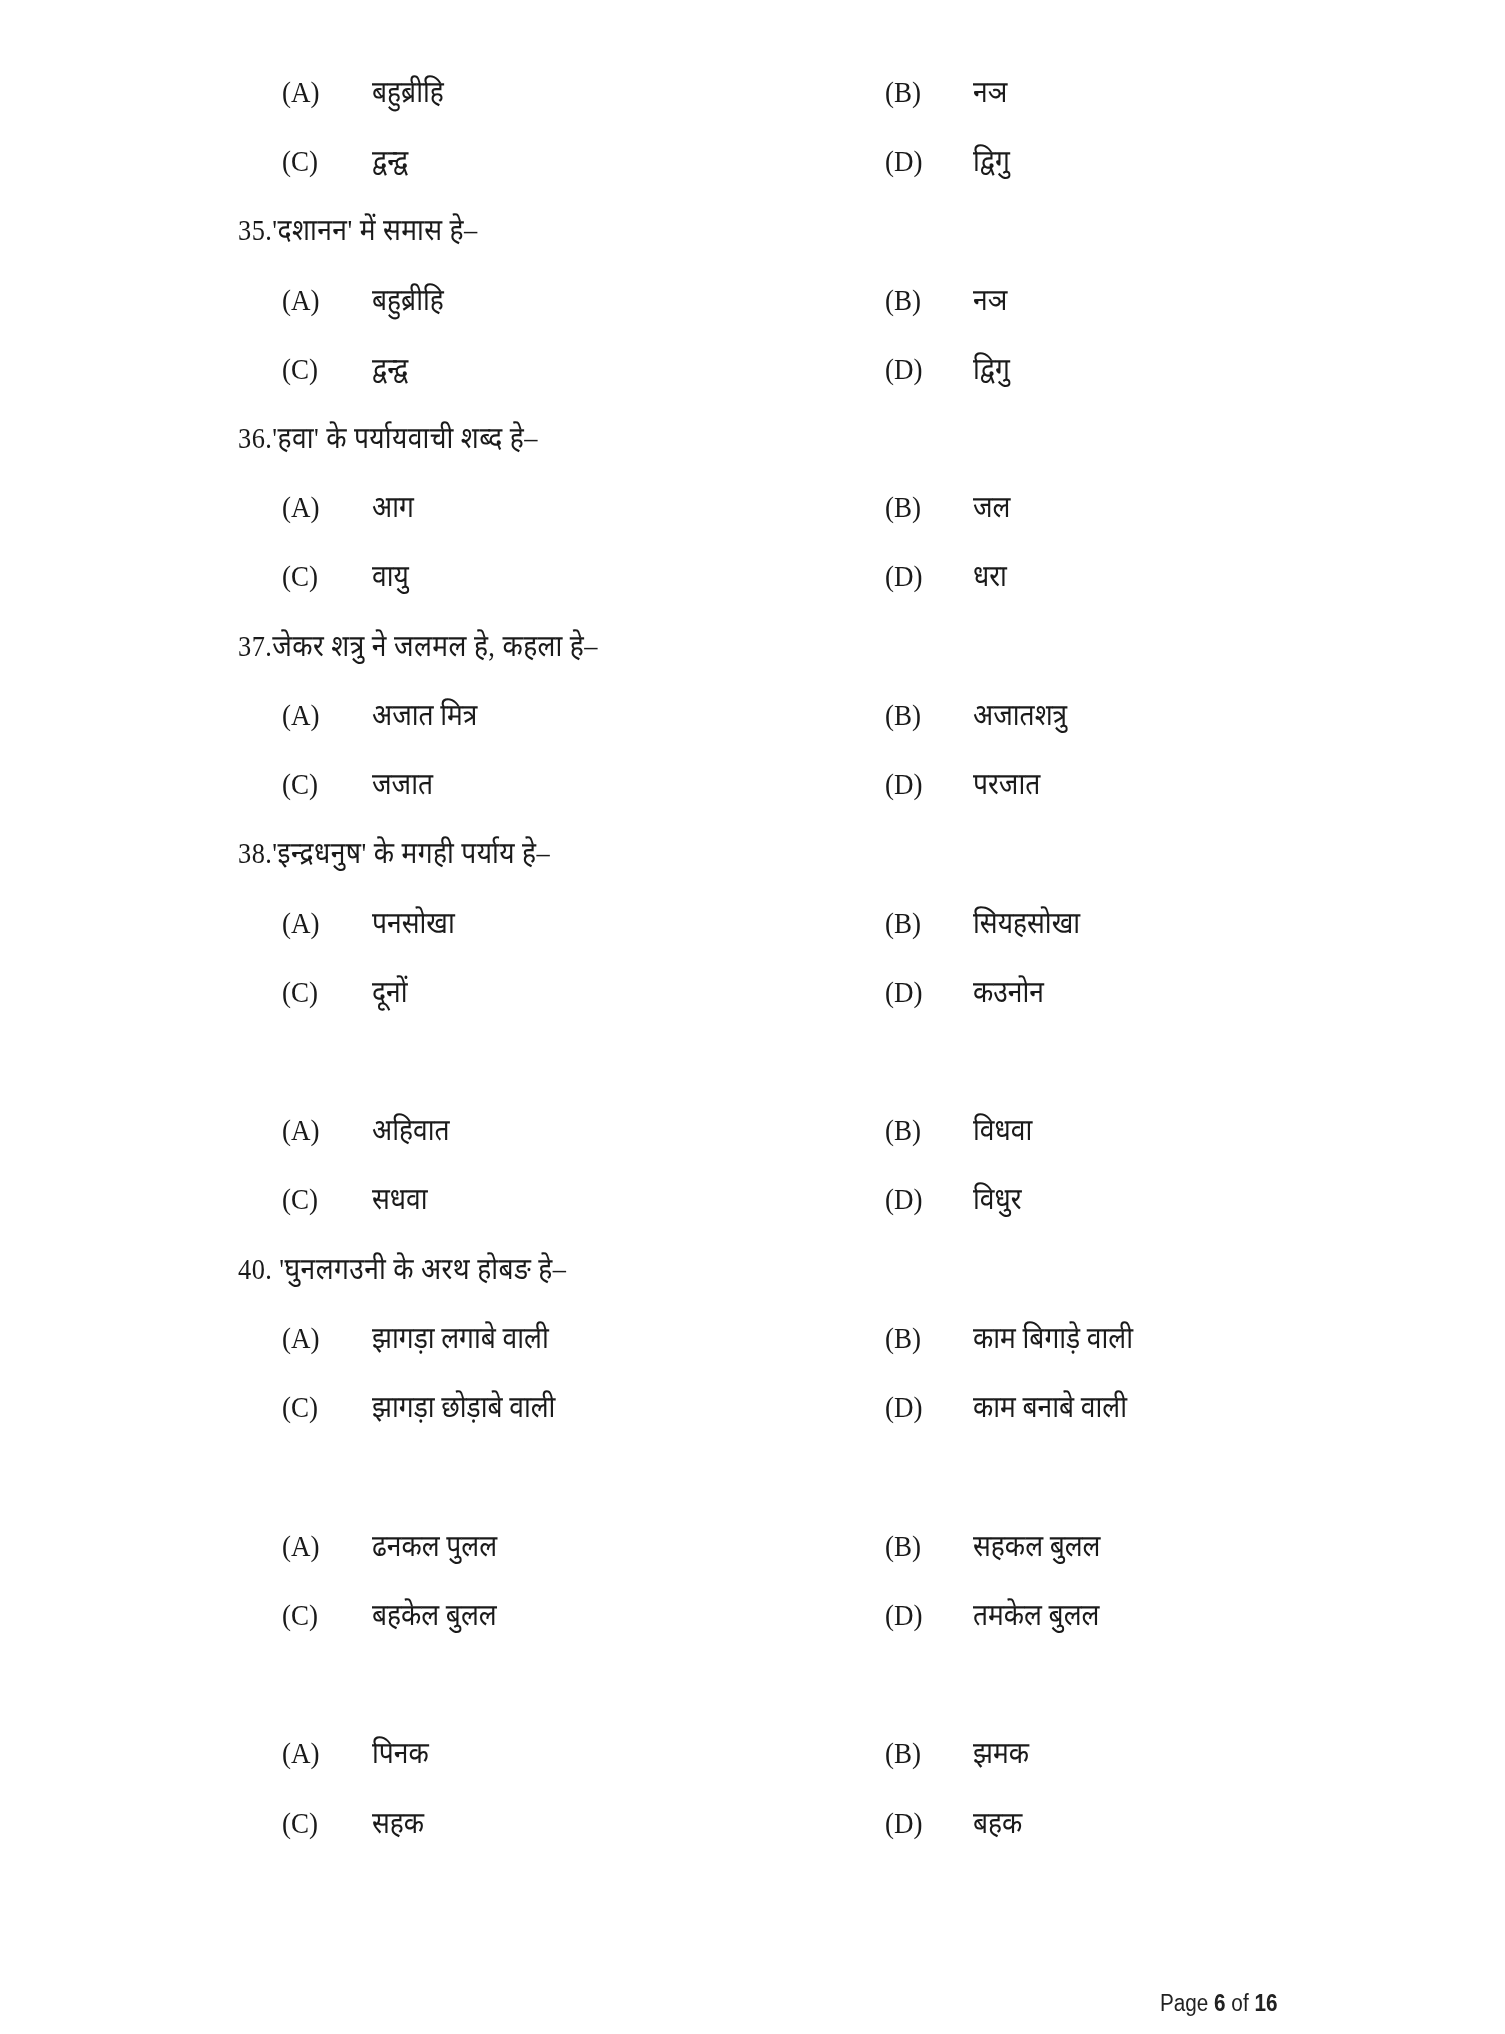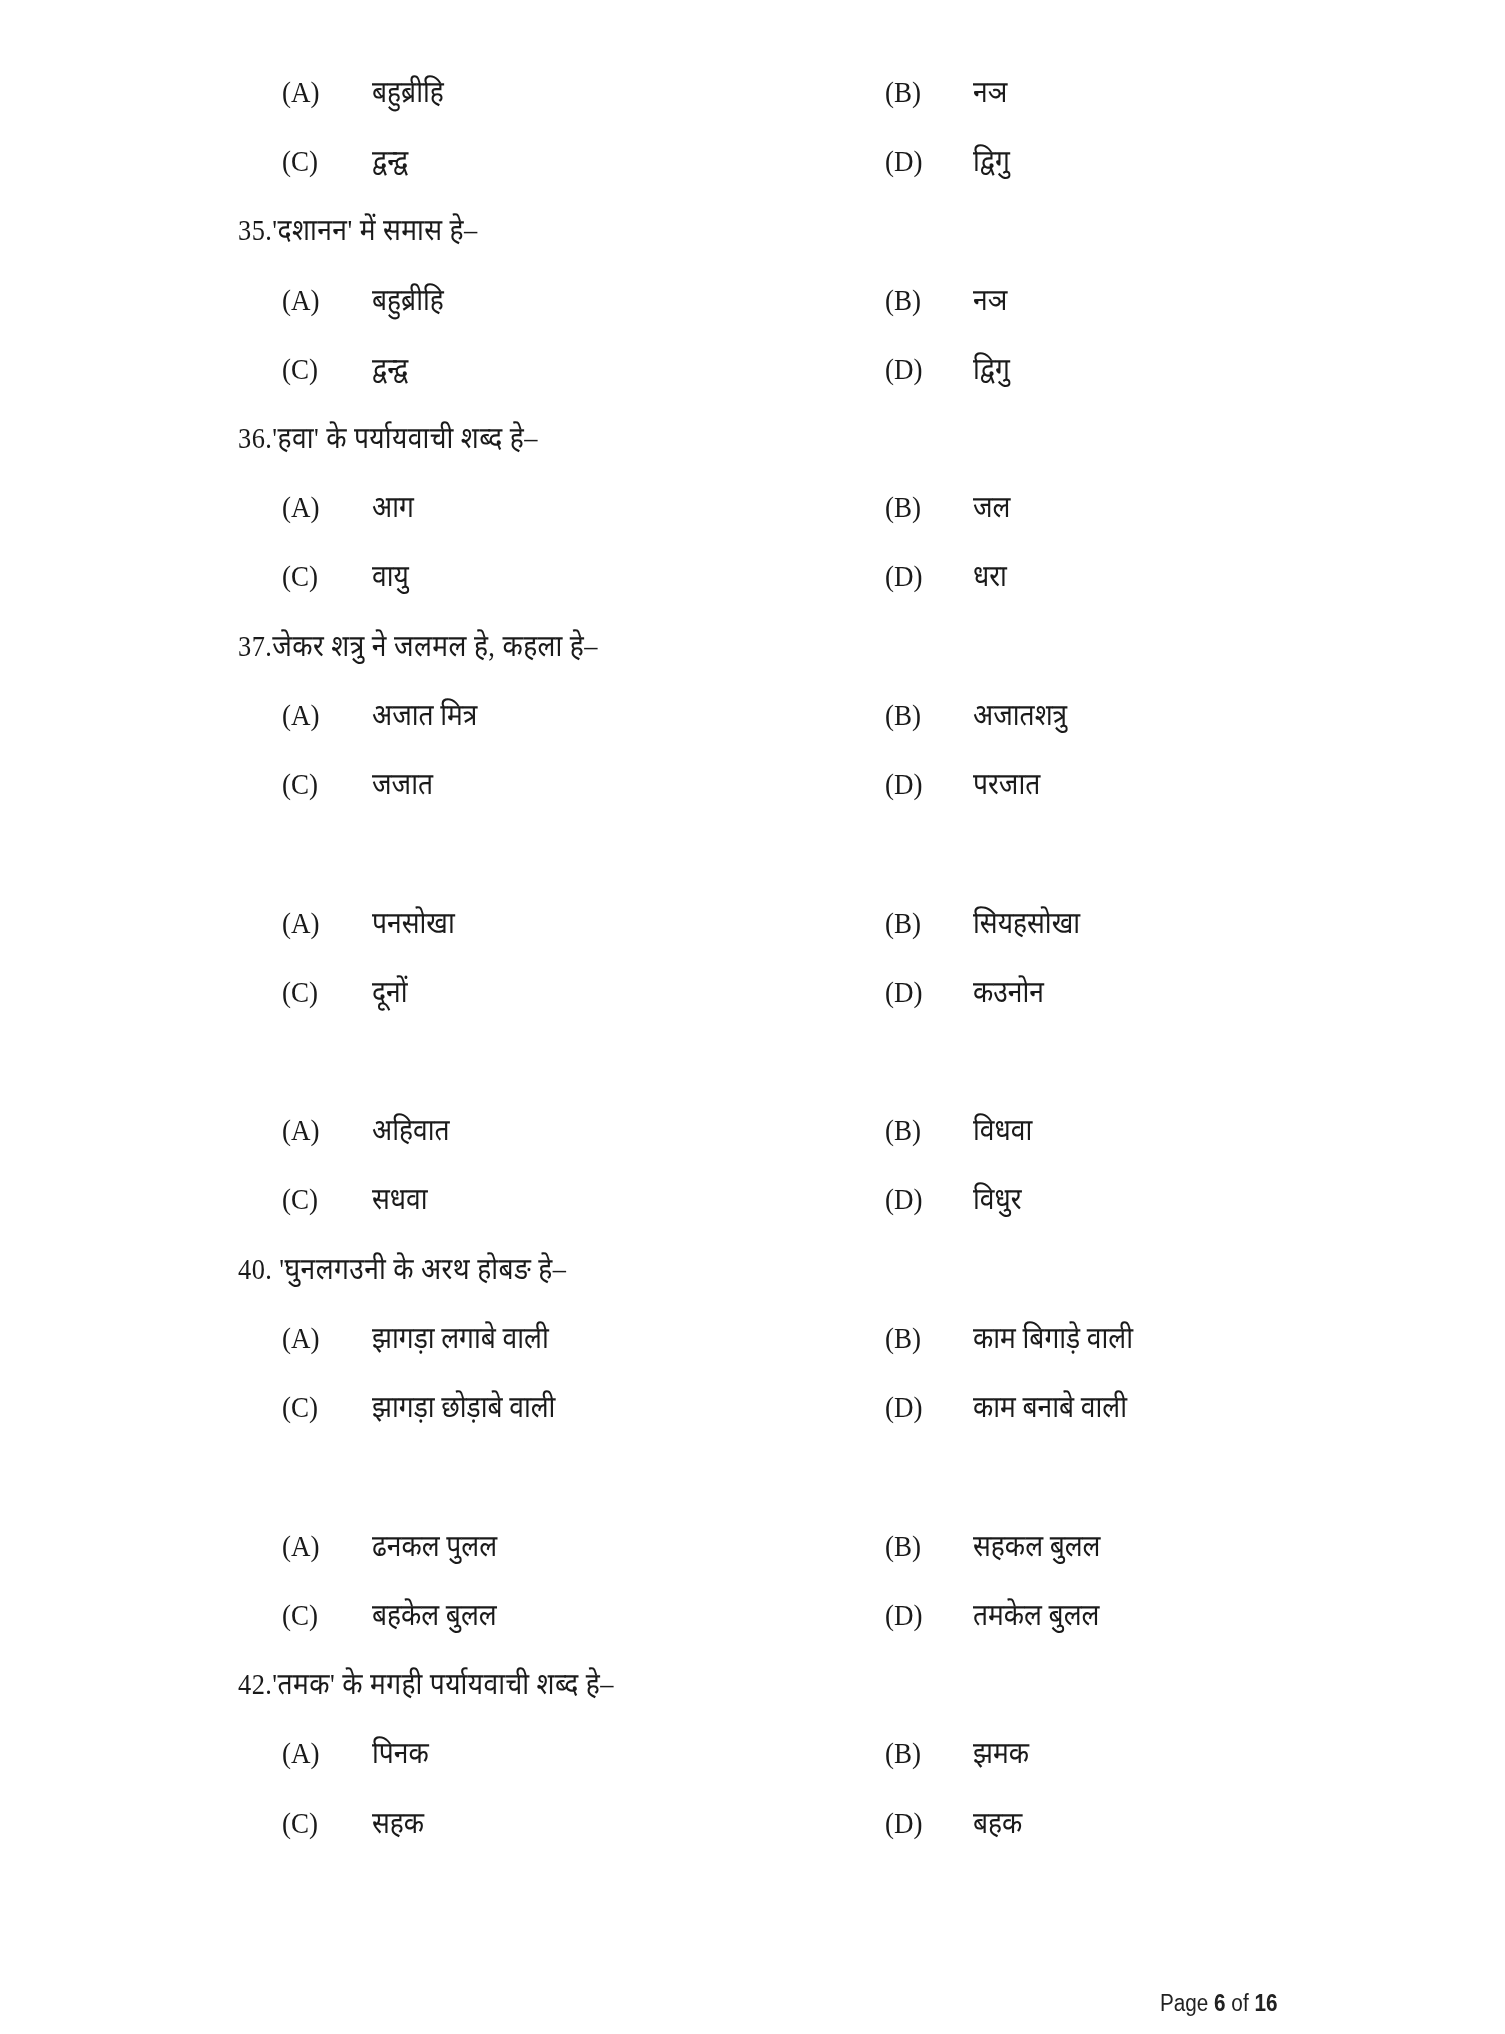--- a/index.html
+++ b/index.html
@@ -120,20 +120,23 @@
   <div class="line" style="top:695px">
     <span class="col-left"><span class="opt-label">(A)</span><span class="opt-text">अजात मित्र</span></span>
     <span class="col-right"><span class="opt-label">(B)</span><span class="opt-text">अजातशत्रु</span></span>
   </div>
 
   <div class="line" style="top:764px">
     <span class="col-left"><span class="opt-label">(C)</span><span class="opt-text">जजात</span></span>
     <span class="col-right"><span class="opt-label">(D)</span><span class="opt-text">परजात</span></span>
   </div>
 
+  <div class="line" style="top:833px">
+    <span class="question">38.'इन्द्रधनुष' के मगही पर्याय हे–</span>
+  </div>
 
   <div class="line" style="top:903px">
     <span class="col-left"><span class="opt-label">(A)</span><span class="opt-text">पनसोखा</span></span>
     <span class="col-right"><span class="opt-label">(B)</span><span class="opt-text">सियहसोखा</span></span>
   </div>
 
   <div class="line" style="top:972px">
     <span class="col-left"><span class="opt-label">(C)</span><span class="opt-text">दूनों</span></span>
     <span class="col-right"><span class="opt-label">(D)</span><span class="opt-text">कउनोन</span></span>
   </div>
@@ -167,23 +170,20 @@
   <div class="line" style="top:1526px">
     <span class="col-left"><span class="opt-label">(A)</span><span class="opt-text">ढनकल पुलल</span></span>
     <span class="col-right"><span class="opt-label">(B)</span><span class="opt-text">सहकल बुलल</span></span>
   </div>
 
   <div class="line" style="top:1595px">
     <span class="col-left"><span class="opt-label">(C)</span><span class="opt-text">बहकेल बुलल</span></span>
     <span class="col-right"><span class="opt-label">(D)</span><span class="opt-text">तमकेल बुलल</span></span>
   </div>
 
-  <div class="line" style="top:1664px">
-    <span class="question">42.'तमक' के मगही पर्यायवाची शब्द हे–</span>
-  </div>
 
   <div class="line" style="top:1733px">
     <span class="col-left"><span class="opt-label">(A)</span><span class="opt-text">पिनक</span></span>
     <span class="col-right"><span class="opt-label">(B)</span><span class="opt-text">झमक</span></span>
   </div>
 
   <div class="line" style="top:1803px">
     <span class="col-left"><span class="opt-label">(C)</span><span class="opt-text">सहक</span></span>
     <span class="col-right"><span class="opt-label">(D)</span><span class="opt-text">बहक</span></span>
   </div>

